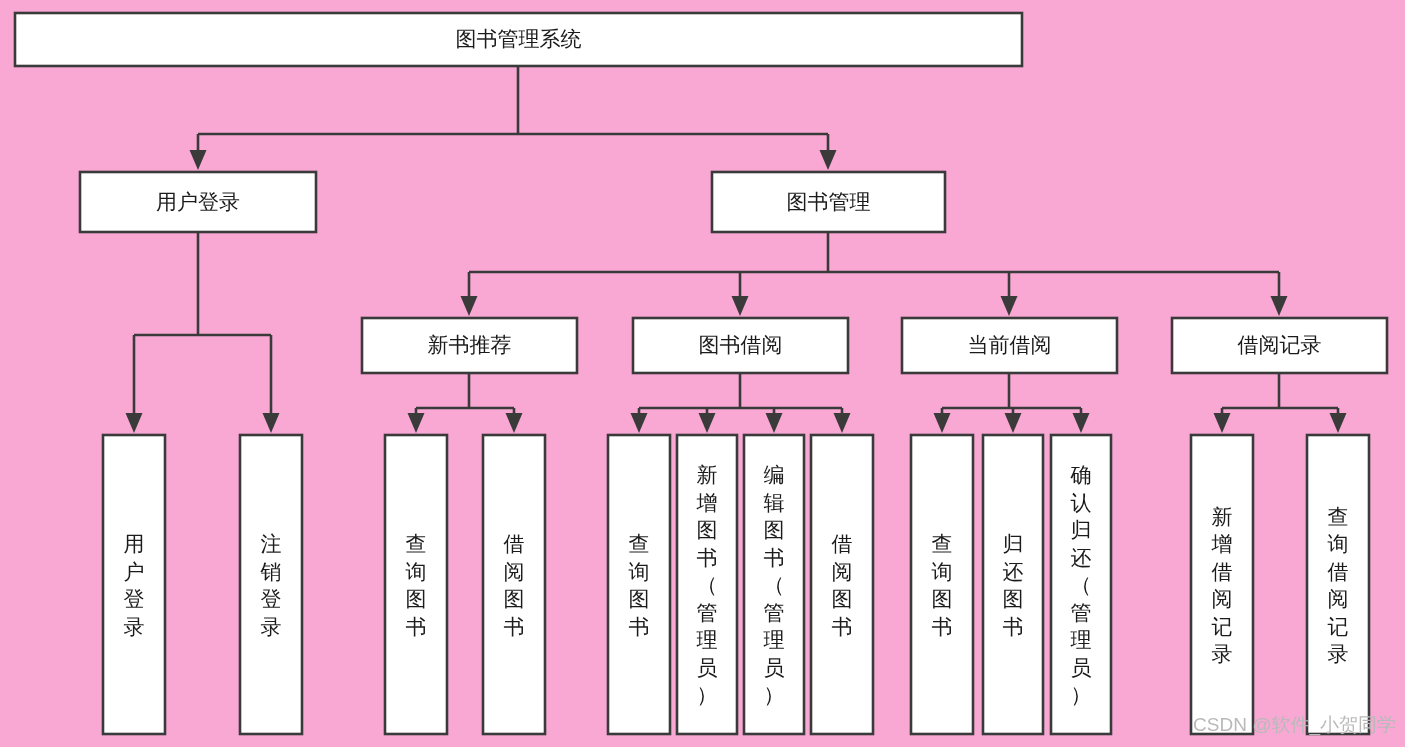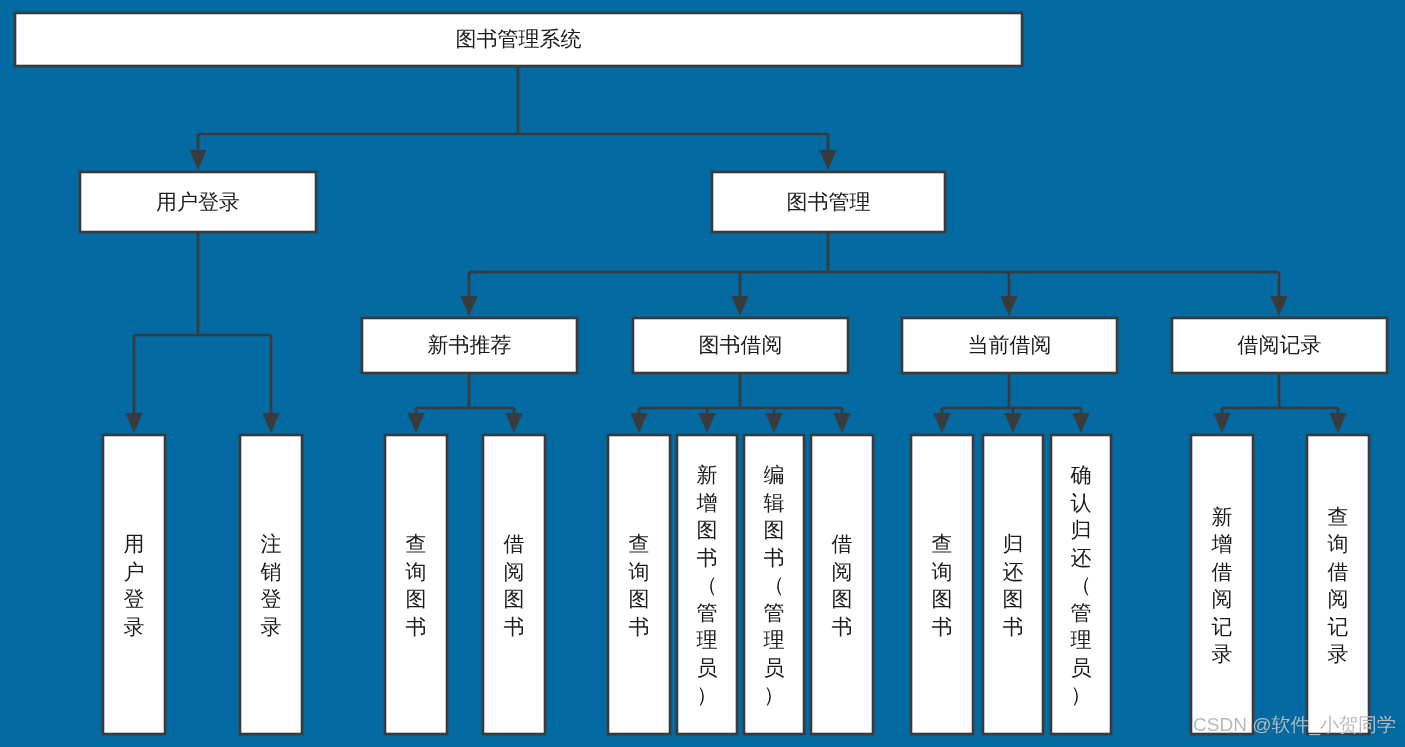--- a/index.html
+++ b/index.html
@@ -11,21 +11,21 @@
   body {
     width: 1405px;
     height: 747px;
     font-family: "Liberation Sans", "DejaVu Sans", sans-serif;
     overflow: hidden;
   }
   #diagram-root {
     position: relative;
     width: 1405px;
     height: 747px;
-    background: #0369a1;
+    background: #f9a8d4;
   }
   svg#flow-svg {
     position: absolute;
     left: 0;
     top: 0;
     width: 1405px;
     height: 747px;
     display: block;
   }
   .node-rect {

